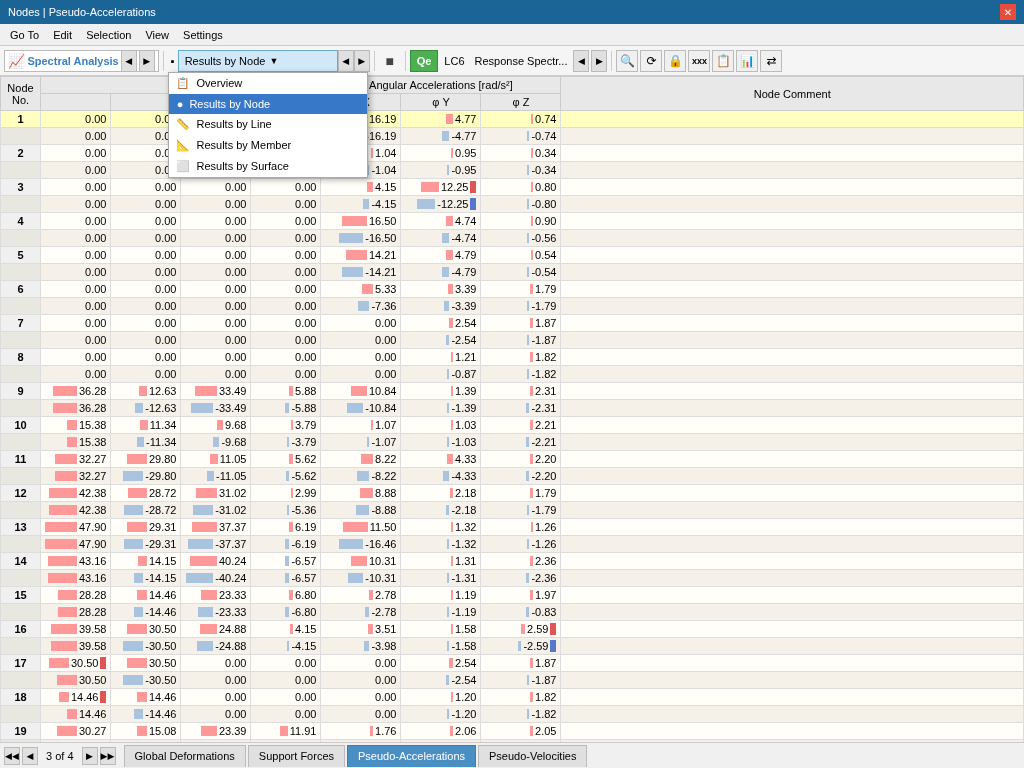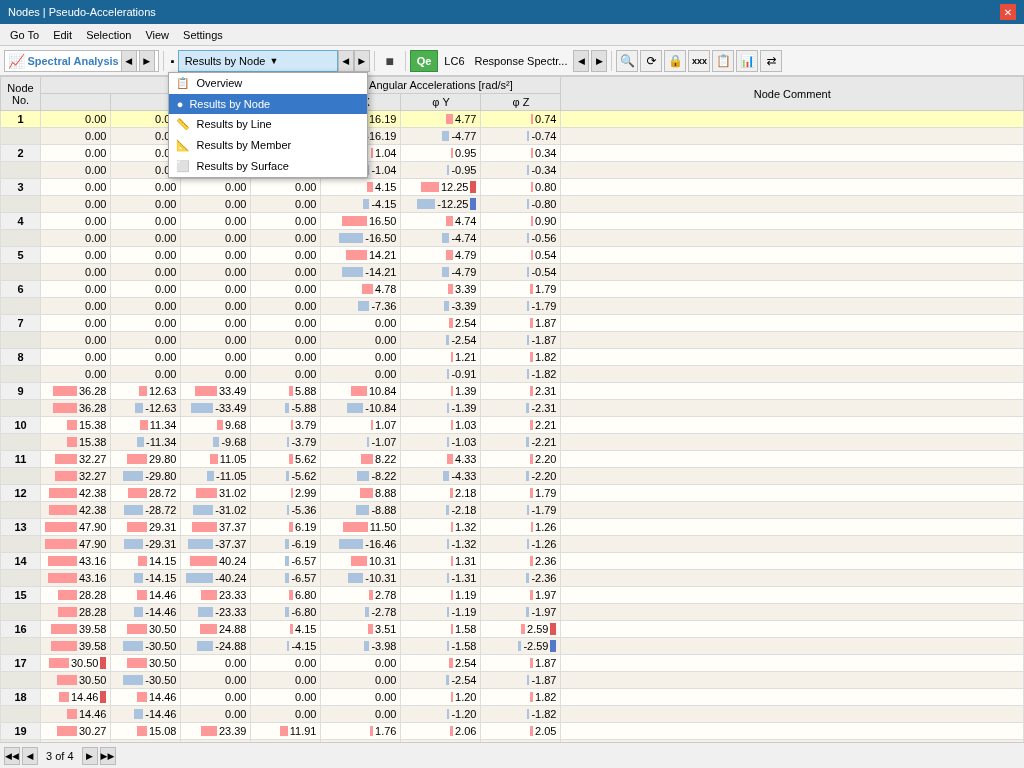--- a/index.html
+++ b/index.html
@@ -653,21 +653,21 @@
           </tr>
           <tr>
             <td class="node-col">6</td>
             <td>0.00</td>
             <td>0.00</td>
             <td>0.00</td>
             <td>0.00</td>
             <td>
               <div class="cell-with-bar">
                 <span class="bar-positive" style="width: 11.04px;"></span>
-                <span>4.78</span>
+                <span>5.33</span>
               </div>
             </td>
             <td>
               <div class="cell-with-bar">
                 <span class="bar-positive" style="width: 5.085px;"></span>
                 <span>3.39</span>
               </div>
             </td>
             <td>
               <div class="cell-with-bar">
@@ -785,21 +785,21 @@
             <td>0.00</td>
             <td>0.00</td>
             <td>
               <div class="cell-with-bar">
                 <span>0.00</span>
               </div>
             </td>
             <td>
               <div class="cell-with-bar">
                 <span class="bar-negative" style="width: 1.815px;"></span>
-                <span>-0.91</span>
+                <span>-0.87</span>
               </div>
             </td>
             <td>
               <div class="cell-with-bar">
                 <span class="bar-negative" style="width: 2.73px;"></span>
                 <span>-1.82</span>
               </div>
             </td>
             <td class="comment-col"></td>
           </tr>
@@ -1435,21 +1435,21 @@
             </td>
             <td>
               <div class="cell-with-bar">
                 <span class="bar-negative" style="width: 1.785px;"></span>
                 <span>-1.19</span>
               </div>
             </td>
             <td>
               <div class="cell-with-bar">
                 <span class="bar-negative" style="width: 2.955px;"></span>
-                <span>-1.97</span>
+                <span>-0.83</span>
               </div>
             </td>
             <td class="comment-col"></td>
           </tr>
           <tr>
             <td class="node-col">16</td>
             <td>
               <div class="cell-with-bar">
                 <span class="bar-positive" style="width: 26.3867px;"></span>
                 <span>39.58</span>
@@ -1746,13 +1746,19 @@
 </div>
 
 <div class="status-bar">
   <div class="status-nav">
     <button class="status-nav-btn">◀◀</button>
     <button class="status-nav-btn">◀</button>
     <span class="status-page">3 of 4</span>
     <button class="status-nav-btn">▶</button>
     <button class="status-nav-btn">▶▶</button>
   </div>
+  <div class="tab-bar">
+    <div class="tab">Global Deformations</div>
+    <div class="tab">Support Forces</div>
+    <div class="tab active">Pseudo-Accelerations</div>
+    <div class="tab">Pseudo-Velocities</div>
+  </div>
 </div>
 
 </body></html>

